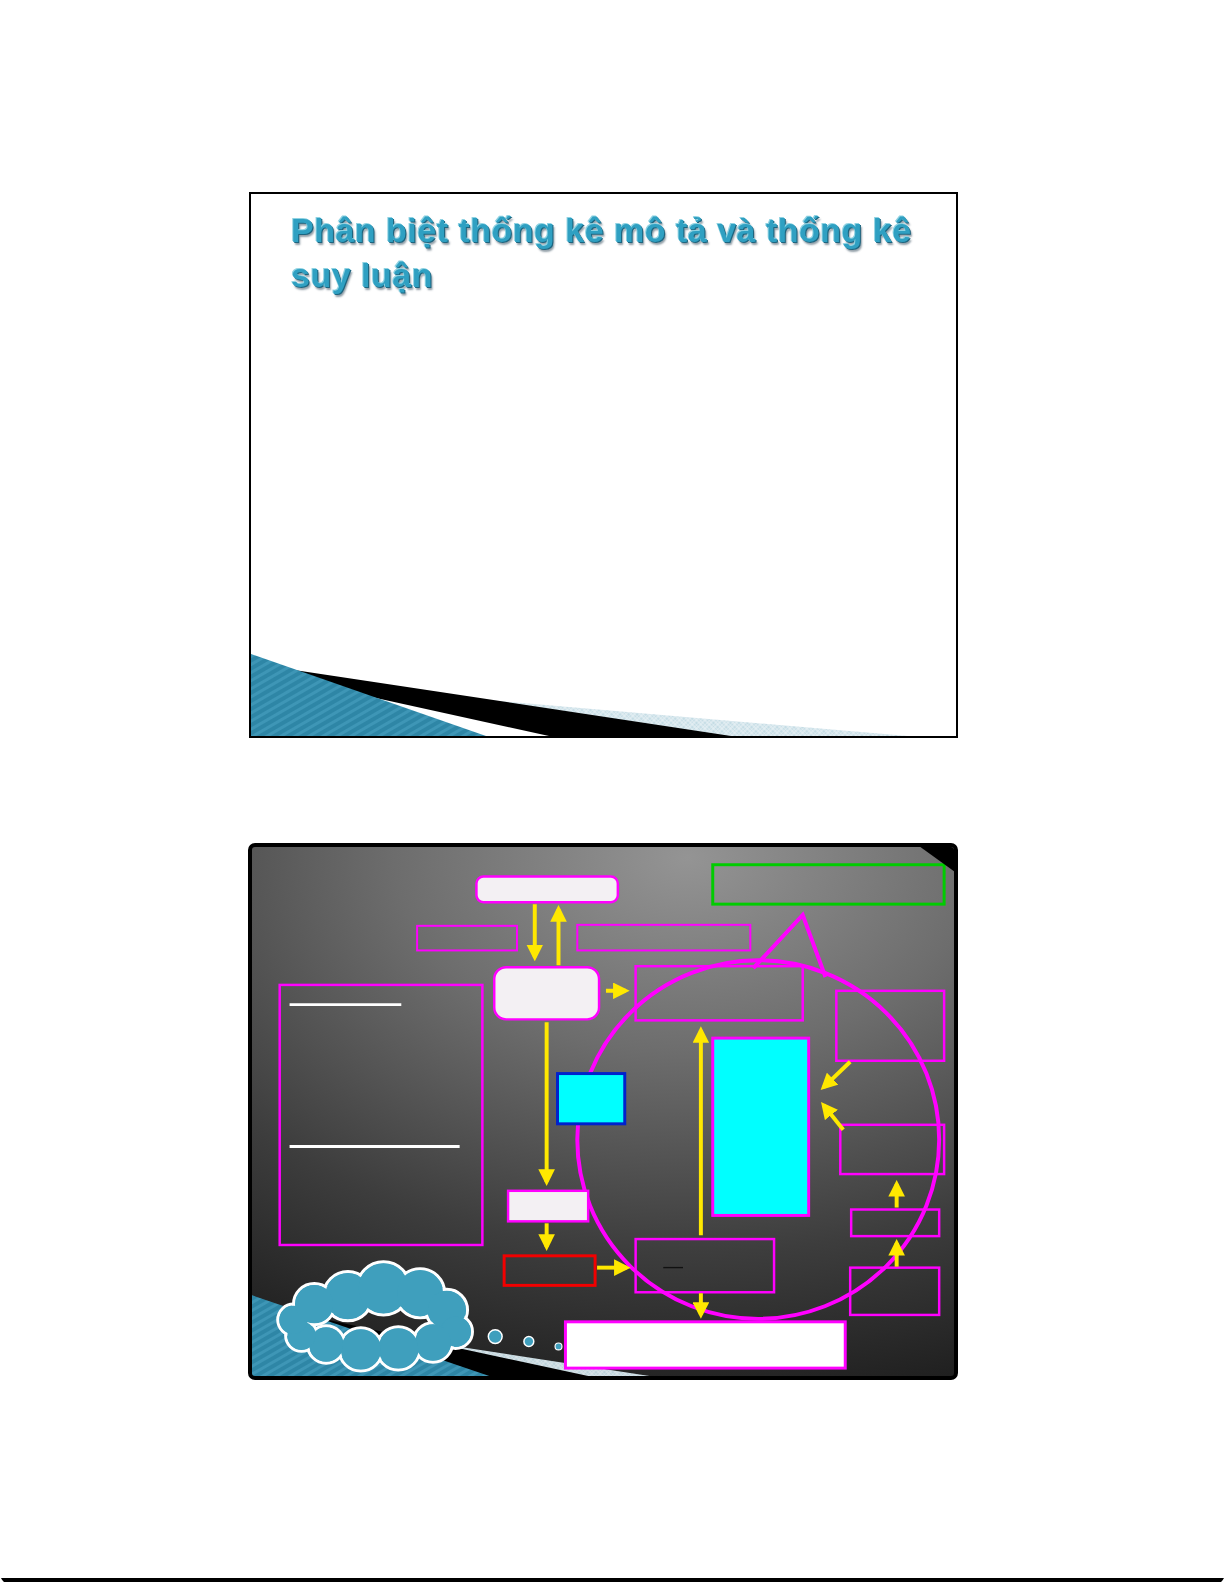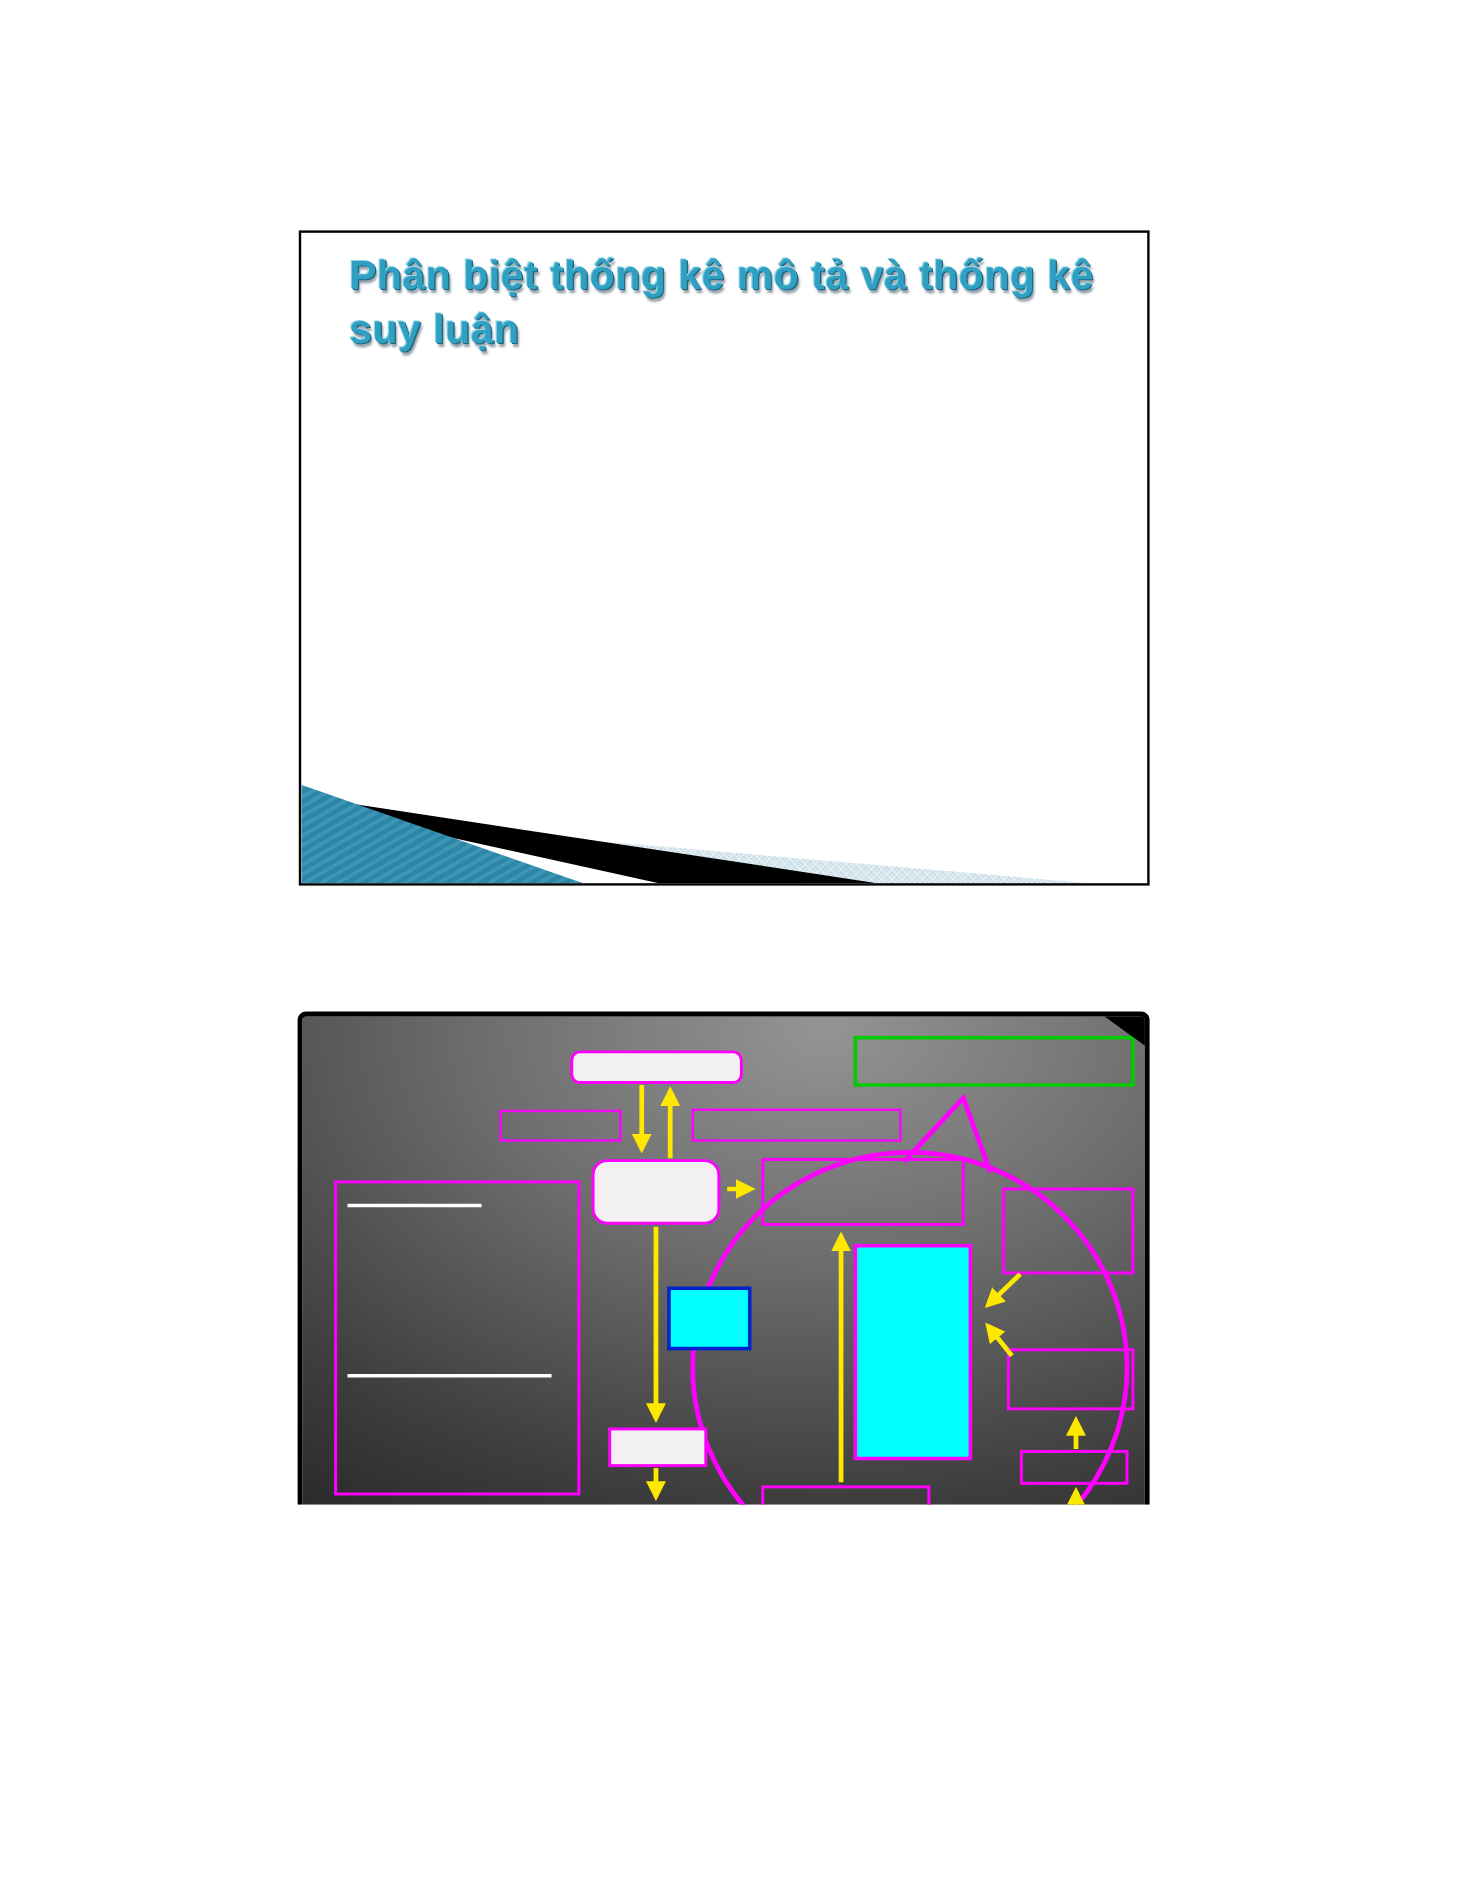--- a/index.html
+++ b/index.html
@@ -1,17 +1,17 @@
 <!DOCTYPE html>
 <html style="--c-title: #2fa0c2; --c-magenta: #ff00ff; --c-green: #00cc00; --c-yellow: #ffe800; --c-cyan: #00ffff; --c-blue: #0022cc; --c-red: #f20000; --c-boxfill: #f3f0f3; --c-white: #ffffff; --c-cloud: #3f9fbd; --c-ribbon-teal: #2e86a6; --c-ribbon-stripe: #3e96b6; --c-ribbon-hatch: #c2dbe4; --c-bg-light: #949494; --c-bg-dark: #141414; --c-page-rule: #000000;"><head>
 <meta charset="utf-8">
 <style>
   html,body{margin:0;padding:0;background:#fff;}
-  .page{position:relative;width:1225px;height:1254px;background:#fff;overflow:hidden;
-        font-family:"Liberation Sans", sans-serif;}
+  .page{position:relative;width:1225px;height:1585px;background:#fff;overflow:hidden;
+        font-family:"Liberation Sans", sans-serif;border-radius:12px;}
   .bottom-rule{position:absolute;left:0;top:1578px;width:1225px;height:4px;background:#000;}
 
   
   .slide1{position:absolute;left:249px;top:192px;width:709px;height:546px;
           background:#fff;border:2px solid #000;box-sizing:border-box;overflow:hidden;}
   .slide1-title{position:absolute;left:40px;top:14px;width:648px;
           font-size:34px;font-weight:bold;line-height:1.32;letter-spacing:.5px;
           color:var(--c-title,#2fa0c2);
           text-shadow:-1px -1px 0 #8fd2e2, 1px 1px 0 #1d657f, 2px 3px 2px rgba(10,40,60,.45);}
   .ribbon-svg{position:absolute;left:0;top:0;width:100%;height:100%;}

